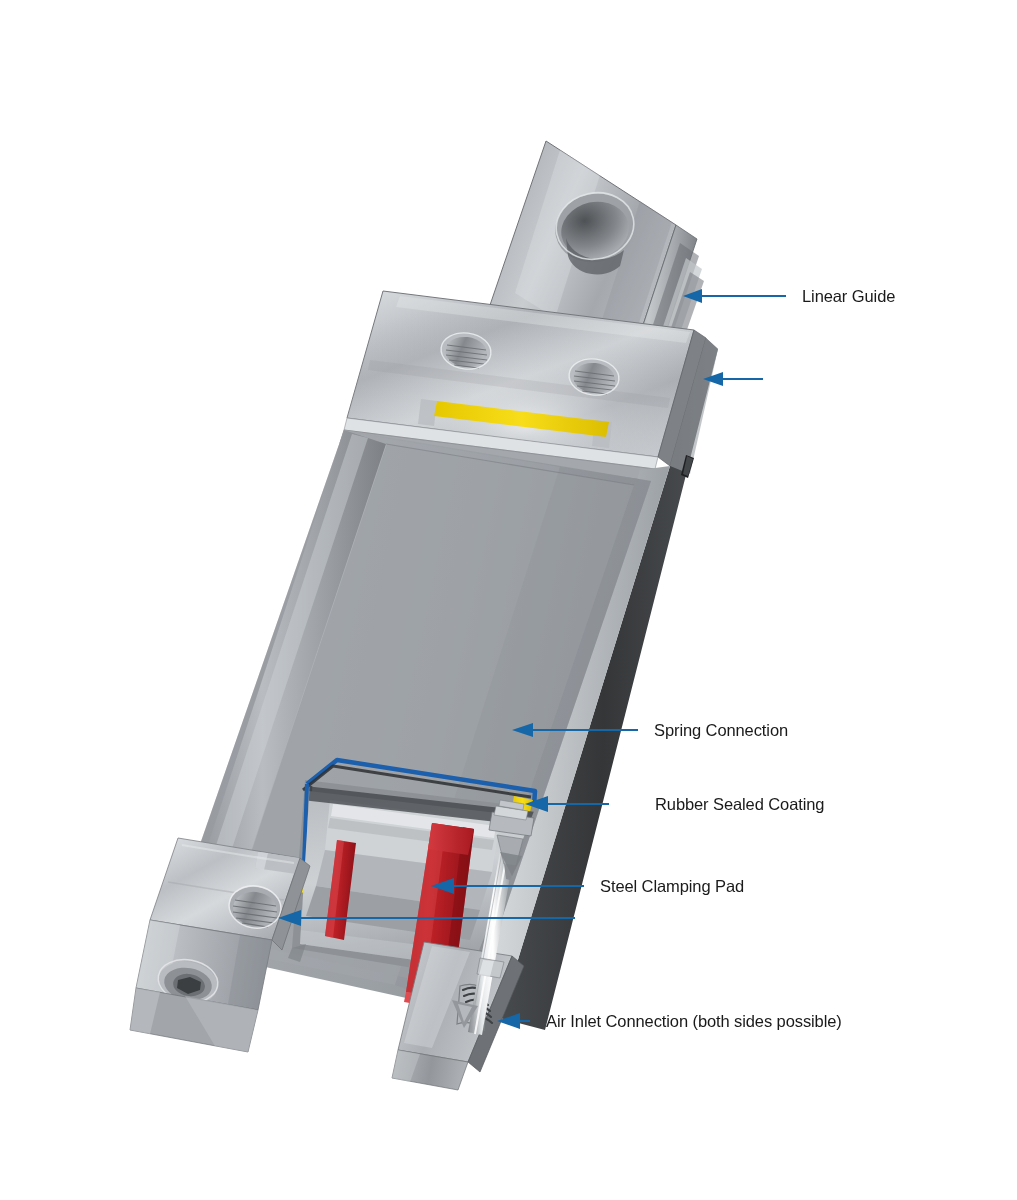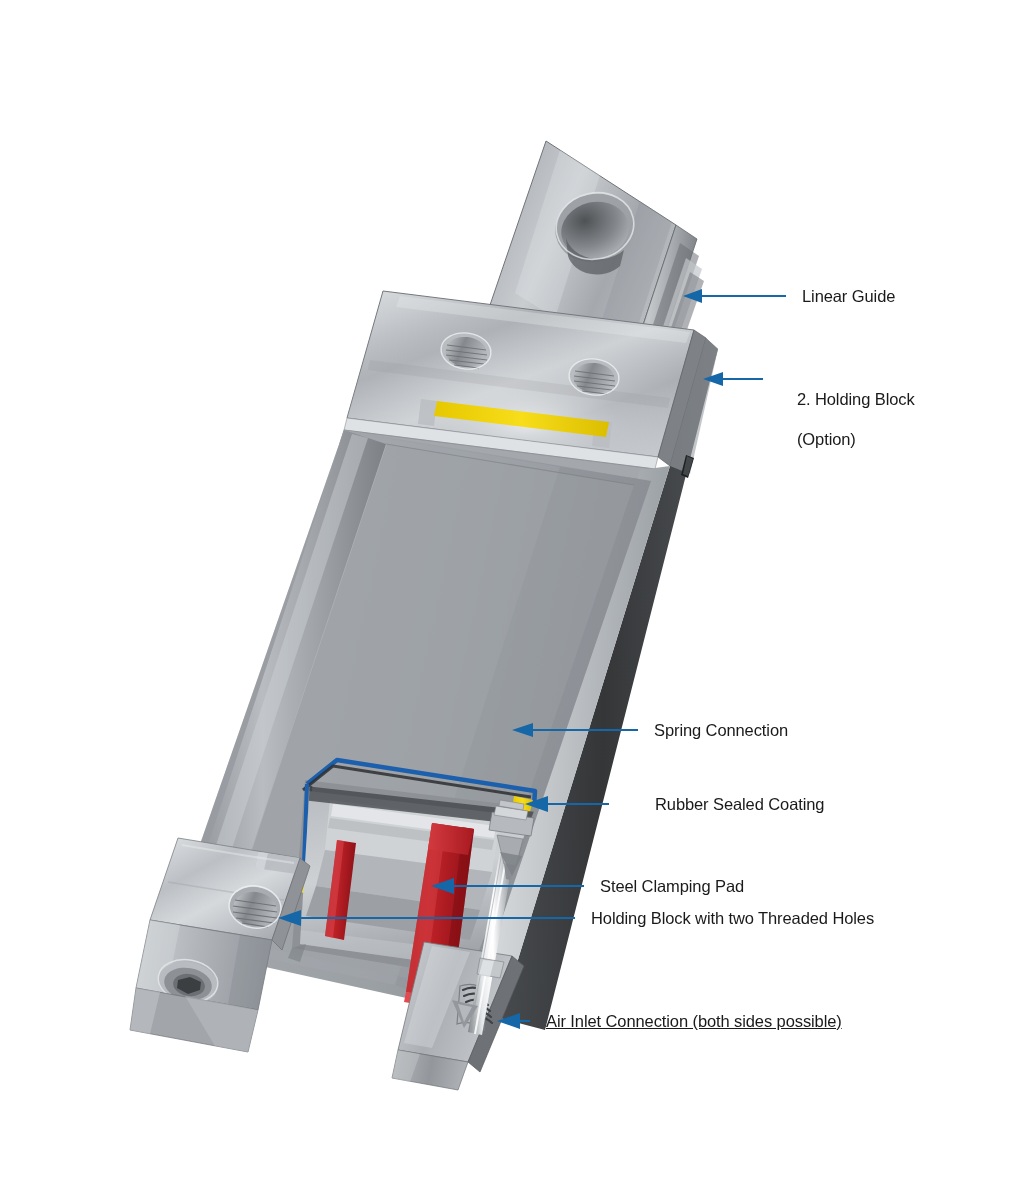--- a/index.html
+++ b/index.html
@@ -447,28 +447,23 @@
 
       <g>
         <line x1="530" y1="1021" x2="518" y2="1021"></line>
         <polygon points="497,1021 520,1013 520,1029" stroke="none"></polygon>
       </g>
     </g>
   </svg>
 
   <div class="callout-label" style="left:802px; top:286px;">Linear Guide</div>
 
-  <div class="callout-label" style="left:779px; top:369px;">
-    <span>2. Holding Block</span><br>
-    <span>(Option)</span>
-  </div>
 
   <div class="callout-label" style="left:654px; top:720px;">Spring Connection</div>
 
   <div class="callout-label" style="left:625px; top:794px;margin-left:30px;">Rubber Sealed Coating</div>
 
   <div class="callout-label" style="left:600px; top:876px;">Steel Clamping Pad</div>
 
-  <div class="callout-label" style="left:591px; top:908px;">Holding Block with two Threaded Holes</div>
-
-  <div class="callout-label" style="left:546px; top:1011px;text-decoration:underline;">Air Inlet Connection (both sides possible)</div>
+
+  <div class="callout-label" style="left:546px; top:1011px;">Air Inlet Connection (both sides possible)</div>
 
 </div>
 
 </body></html>

